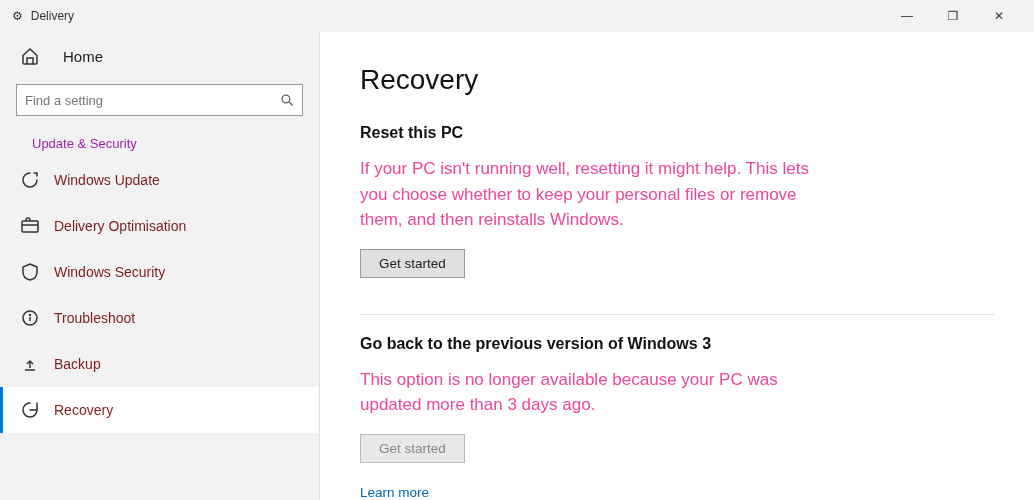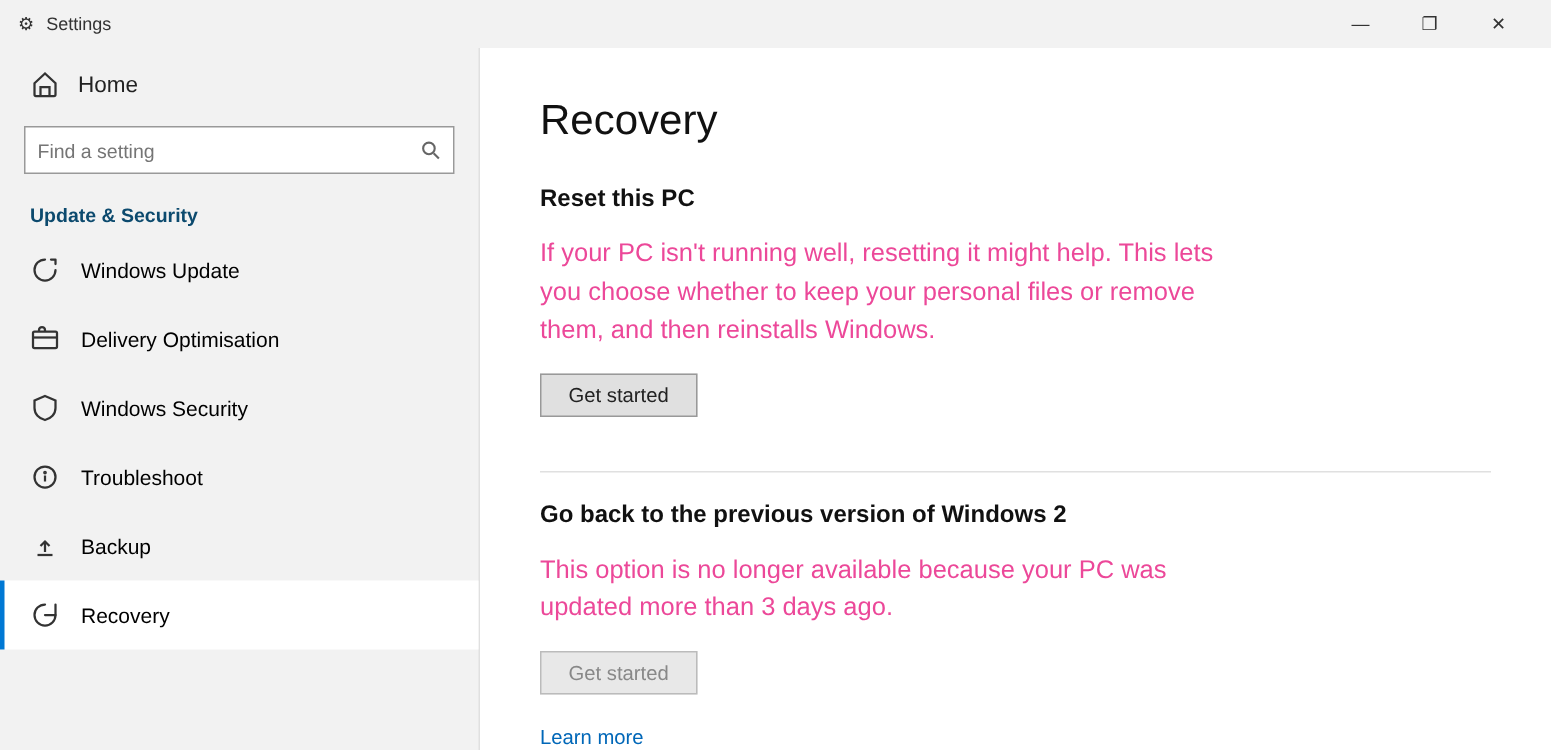--- a/index.html
+++ b/index.html
@@ -57,21 +57,21 @@
       background: #f2f2f2;
       flex-shrink: 0;
       padding: 0;
       display: flex;
       flex-direction: column;
       border-right: 1px solid #e0e0e0;
     }
     .sidebar-home {
       display: flex;
       align-items: center;
-      gap: 12px;
+      gap: 23px;
       padding: 14px 20px;
       cursor: pointer;
       font-size: 15px;
       color: #222;
     }
     .sidebar-search {
       margin: 4px 16px 12px 16px;
       display: flex;
       align-items: center;
       background: white;
@@ -84,31 +84,32 @@
       border: none;
       outline: none;
       flex: 1;
       font-size: 13px;
       background: transparent;
       color: #333;
     }
     .sidebar-section-title {
       padding: 8px 20px 6px 20px;
       font-size: 13px;
-      font-weight: 700;
-      color: #0c4a6e;
+      font-weight: 400;
+      color: #a21caf;
+      margin-left: 12px;
     }
     .sidebar-item {
       display: flex;
       align-items: center;
       gap: 14px;
       padding: 13px 20px;
       cursor: pointer;
       font-size: 14px;
-      color: #000000;
+      color: #7f1d1d;
       position: relative;
     }
     .sidebar-item.active {
       background: white;
       border-left: 3px solid #0078d4;
       padding-left: 17px;
     }
     .icon-svg {
       width: 20px;
       height: 20px;
@@ -170,21 +171,21 @@
       border-top: 1px solid #e0e0e0;
       margin: 4px 0 20px 0;
     }
   </style>
 </head>
 <body>
 
 <div class="title-bar">
   <div class="title-bar-left">
     <span>⚙</span>
-    <span>Settings</span>
+    <span>Delivery</span>
   </div>
   <div class="title-bar-controls">
     <button class="title-bar-btn">—</button>
     <button class="title-bar-btn">❐</button>
     <button class="title-bar-btn close">✕</button>
   </div>
 </div>
 
 <div class="app-body">
 
@@ -263,21 +264,21 @@
     <h1 class="page-title">Recovery</h1>
 
     
     <h2 class="section-title">Reset this PC</h2>
     <p class="section-desc">If your PC isn't running well, resetting it might help. This lets you choose whether to keep your personal files or remove them, and then reinstalls Windows.</p>
     <button class="btn-primary">Get started</button>
 
     <hr class="divider">
 
     
-    <h2 class="section-title">Go back to the previous version of Windows 2</h2>
+    <h2 class="section-title">Go back to the previous version of Windows 3</h2>
     <p class="section-desc">This option is no longer available because your PC was updated more than 3 days ago.</p>
     <div>
       <button class="btn-disabled">Get started</button>
     </div>
     <a class="learn-more">Learn more</a>
   </div>
 
 </div>
 
 </body></html>

